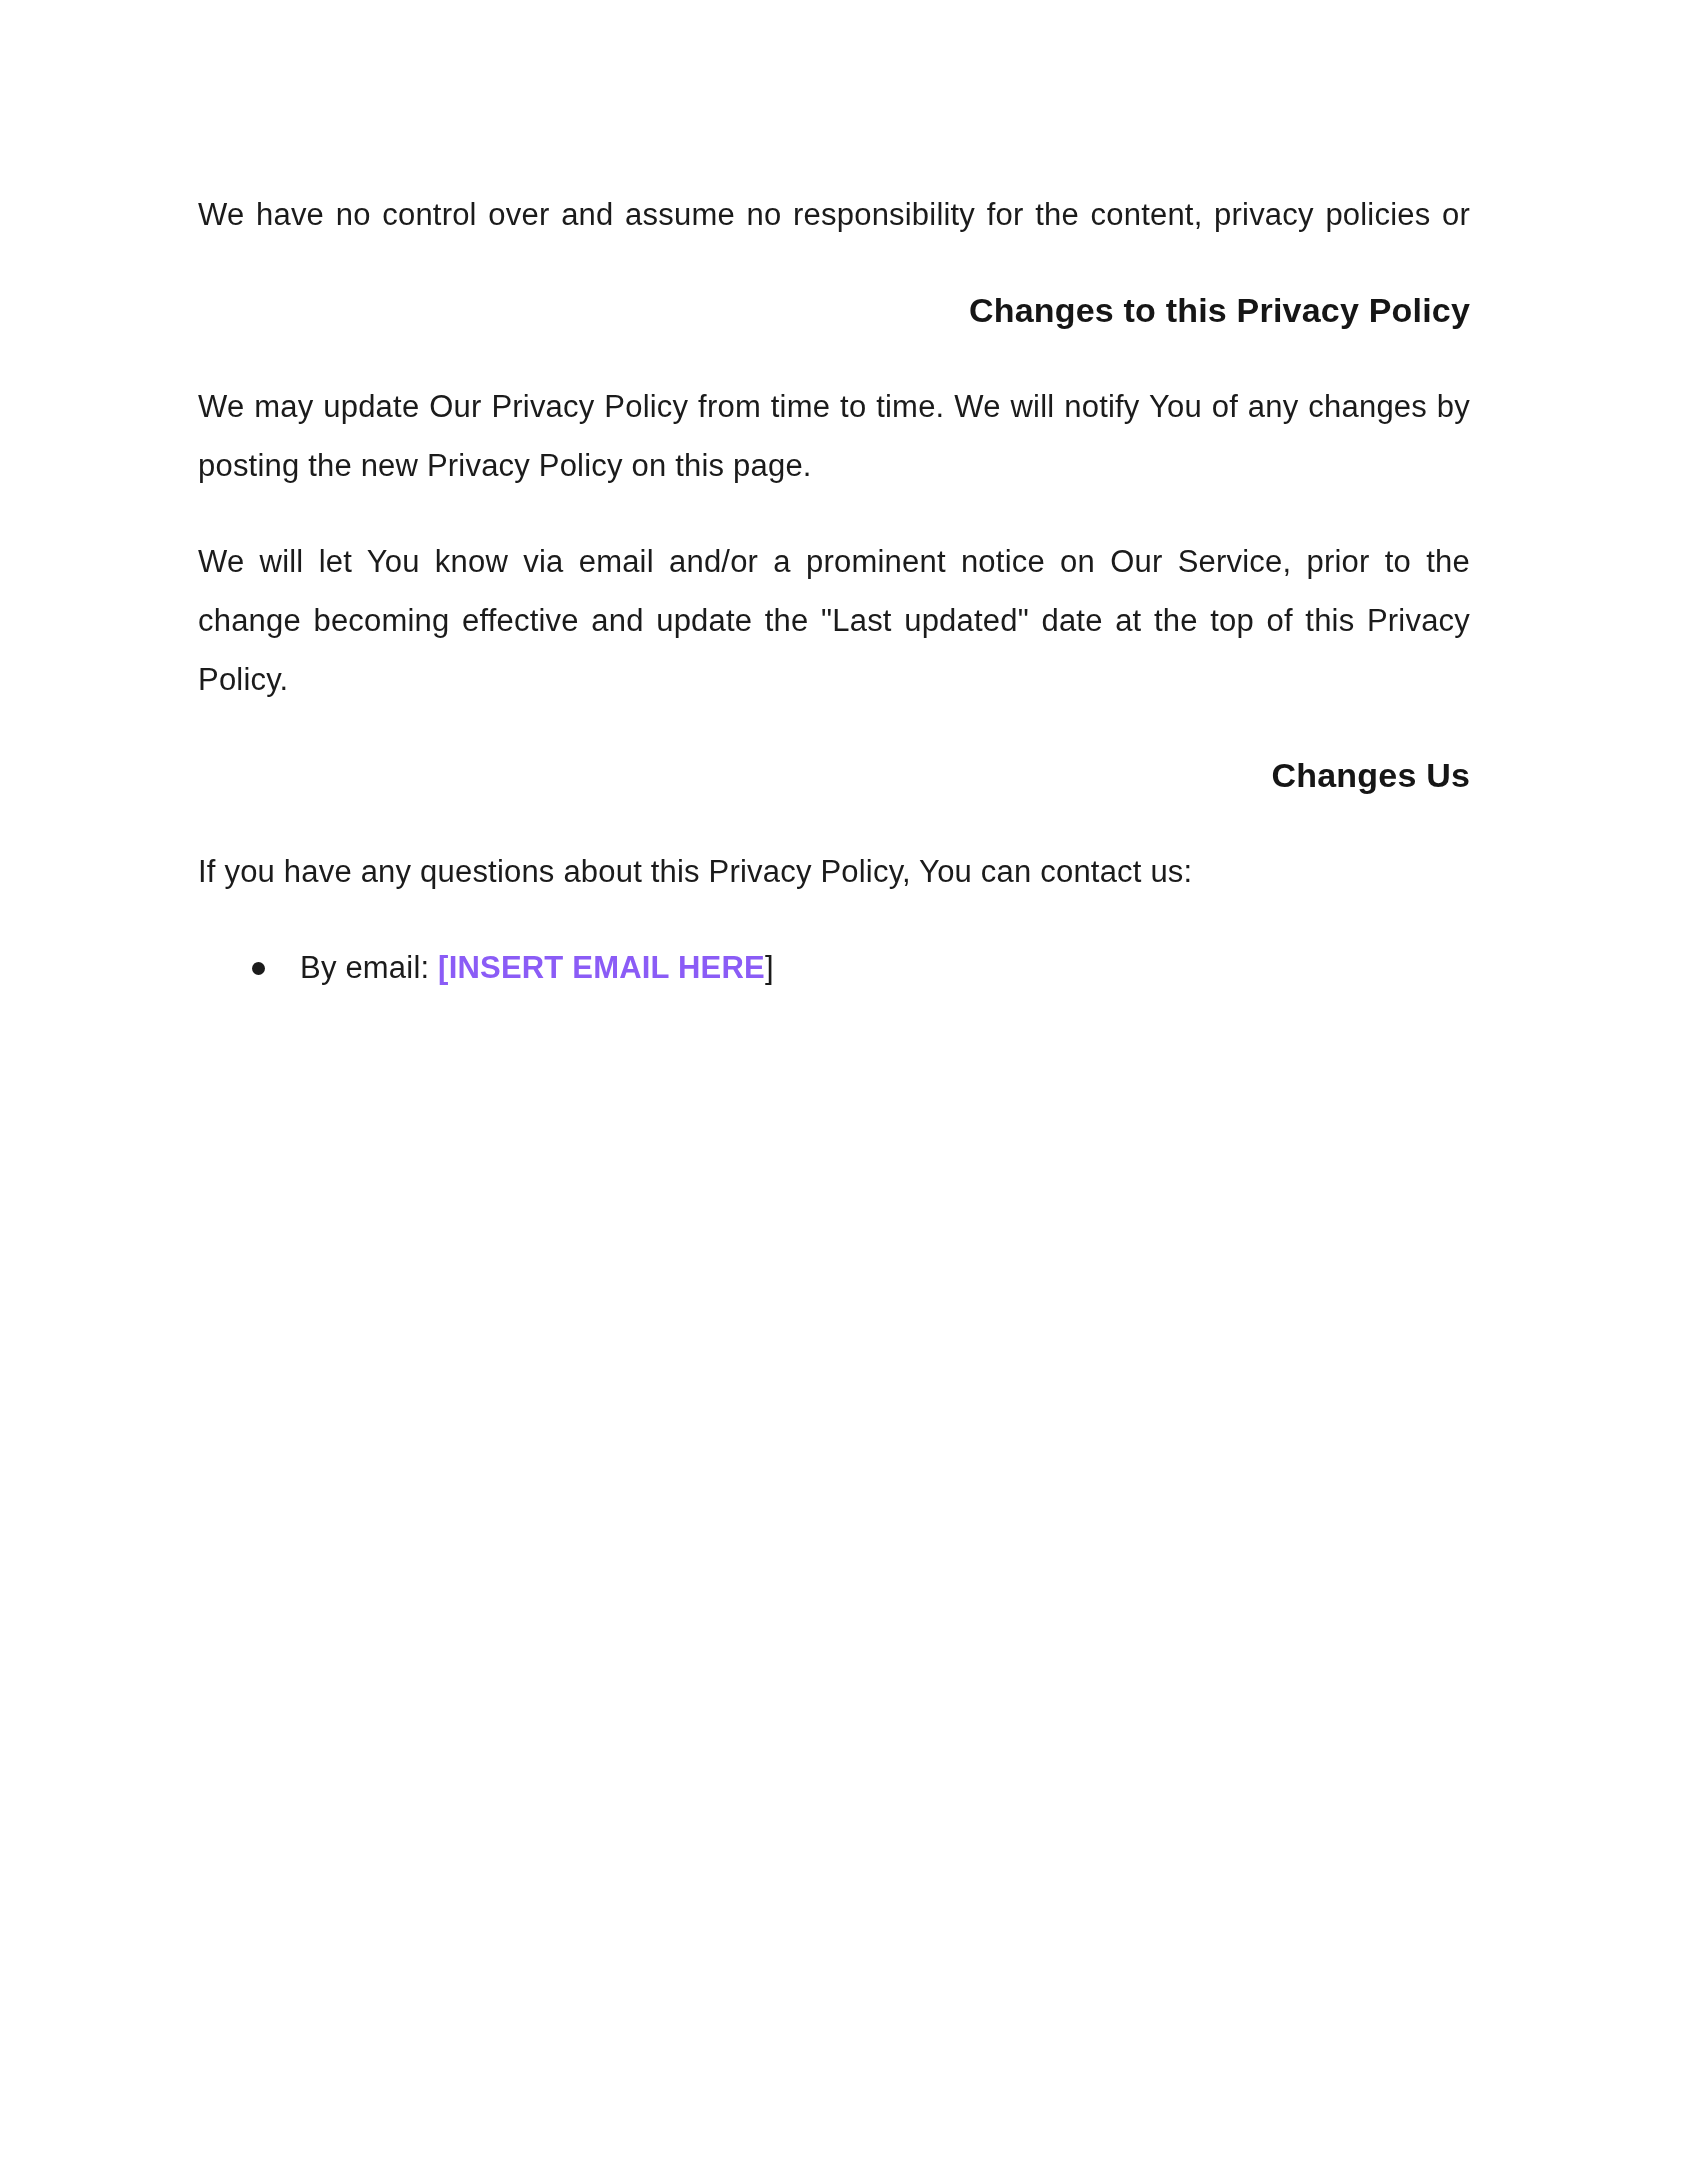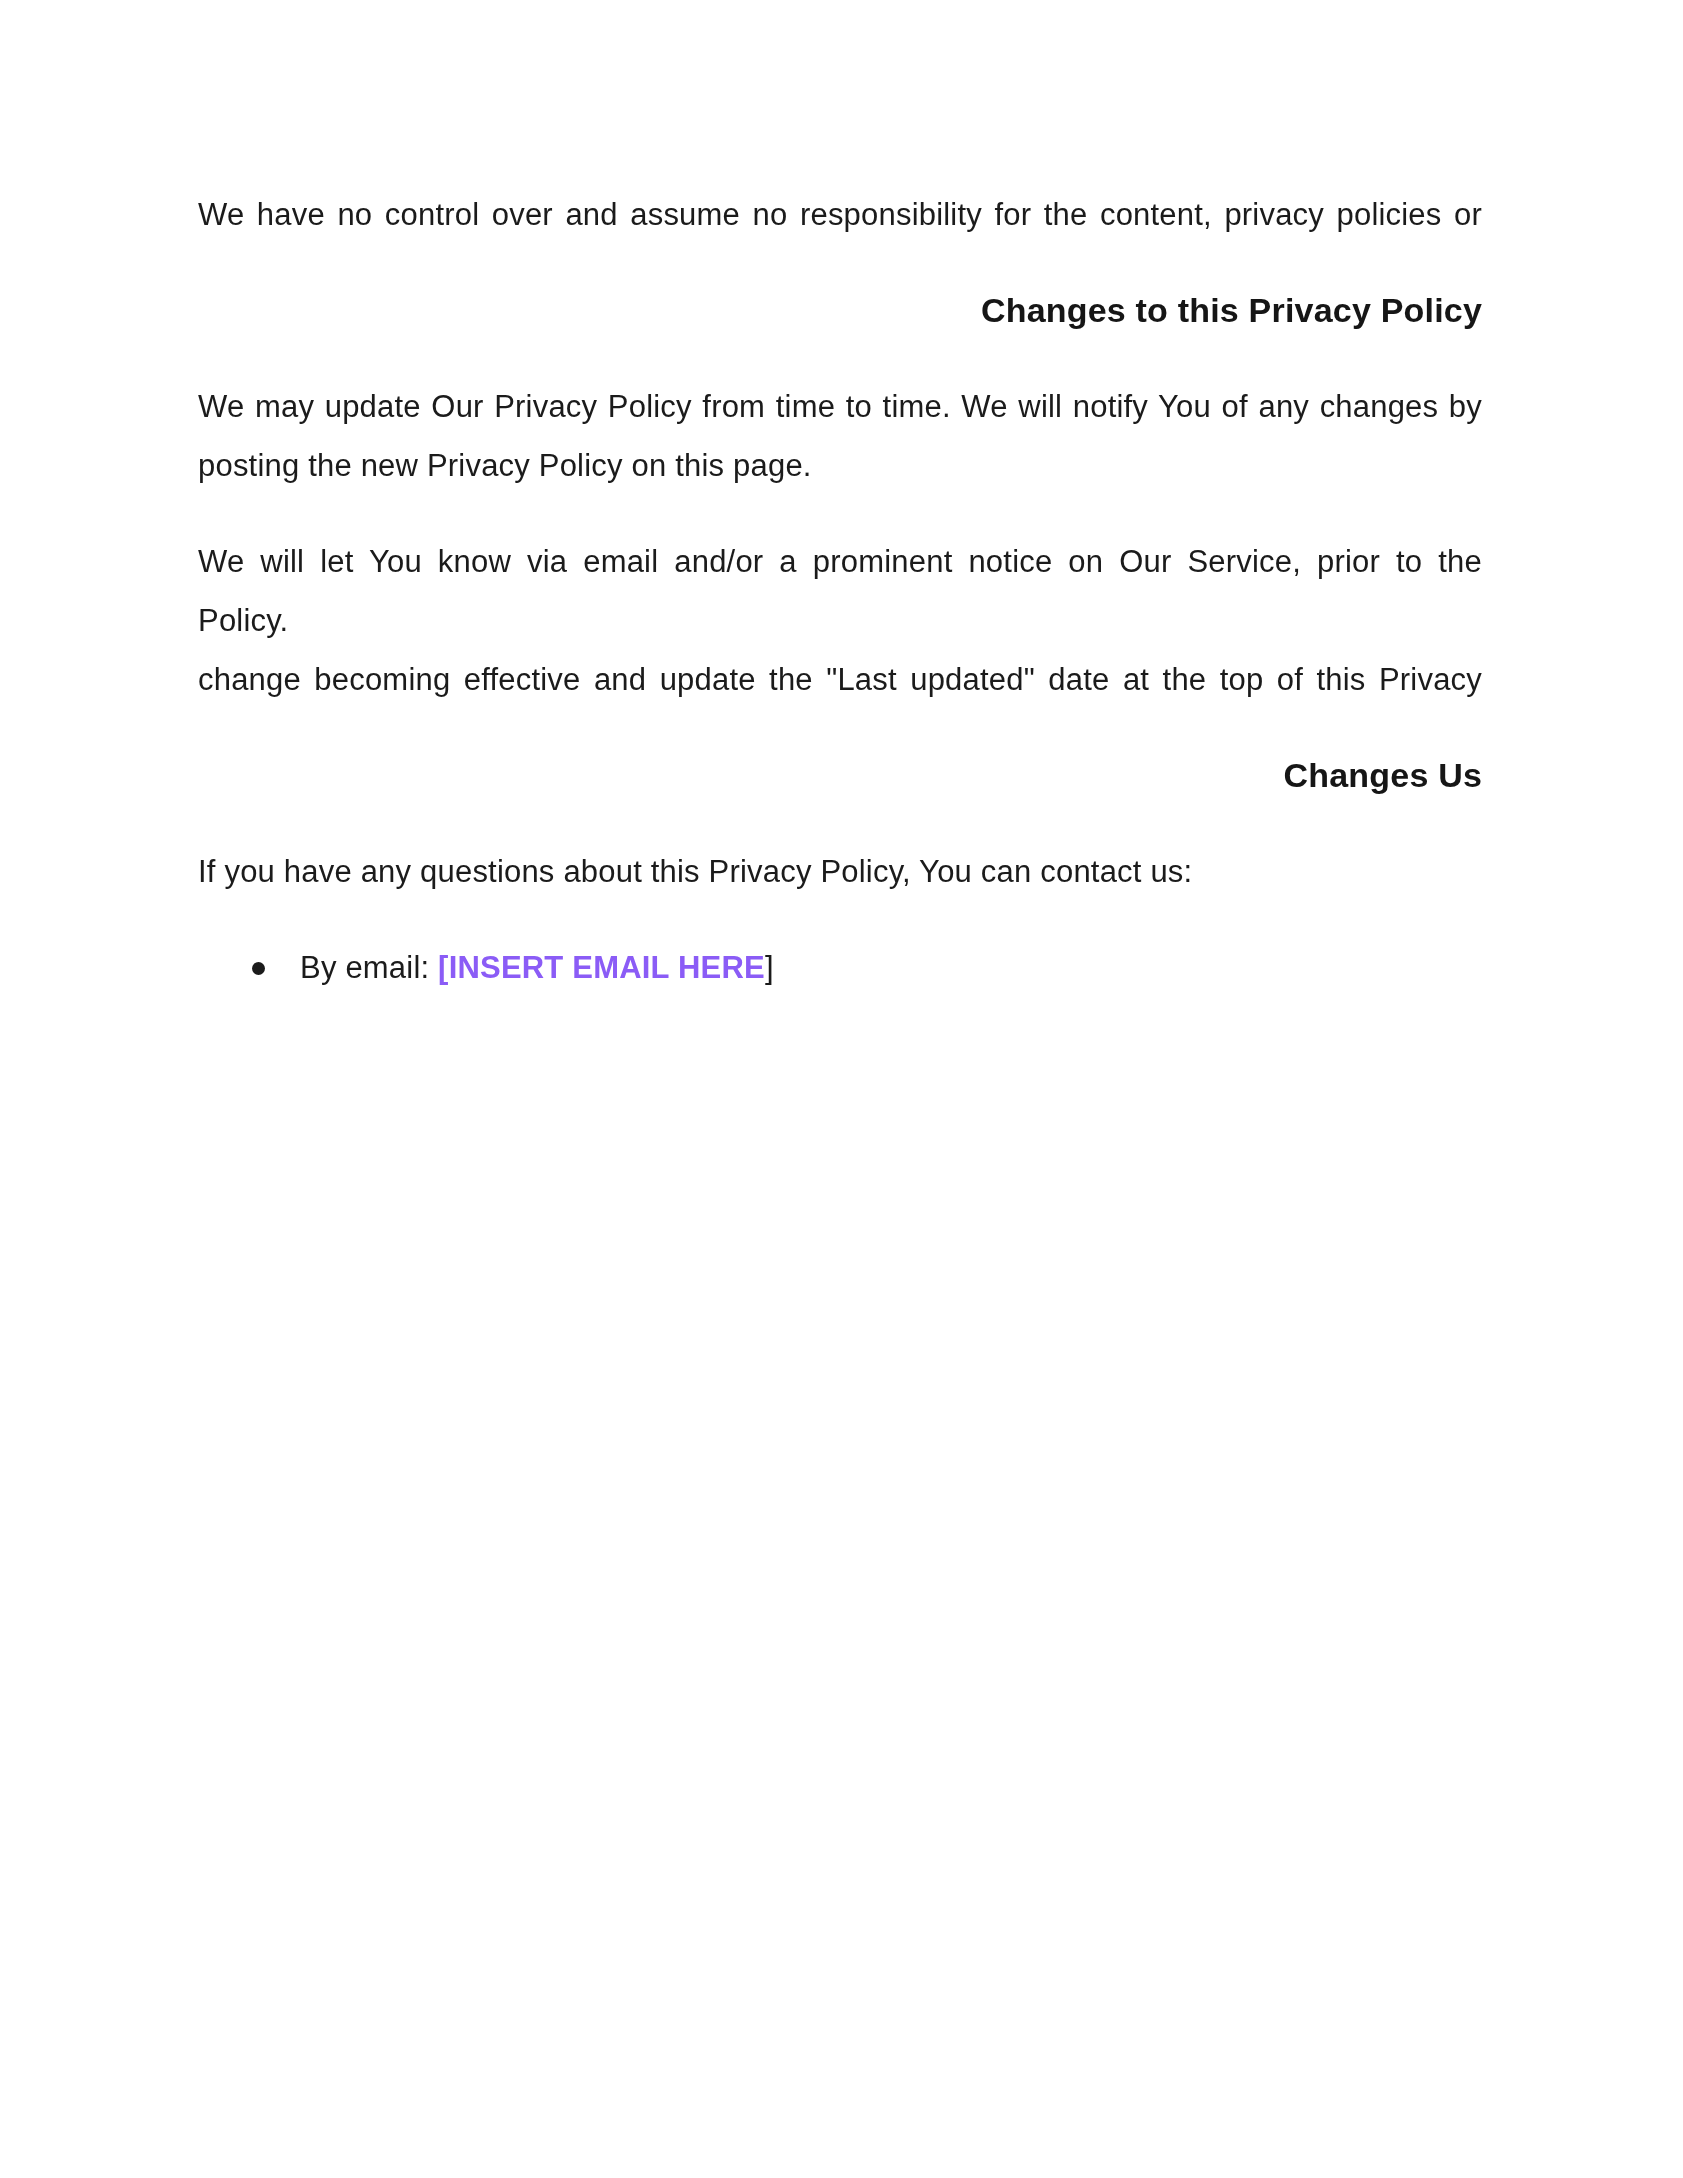--- a/index.html
+++ b/index.html
@@ -16,21 +16,21 @@
     font-family: "Liberation Sans", "DejaVu Sans", sans-serif;
     color: #1b1b1b;
   }
   .content {
     position: absolute;
     left: 198px;
     top: 185px;
     width: 1284px;
   }
   .block {
-    margin: 0 0 37px 0;
+    margin: 0 12px 37px 0;
     padding: 0;
   }
   .para {
     font-size: 31px;
     letter-spacing: 0.2px;
   }
   .ln {
     display: block;
     height: 59px;
     line-height: 59px;
@@ -90,22 +90,22 @@
 
     <h2 class="block heading">Changes to this Privacy Policy</h2>
 
     <div class="block para">
       <span class="ln">We may update Our Privacy Policy from time to time. We will notify You of any changes by</span>
       <span class="ln last">posting the new Privacy Policy on this page.</span>
     </div>
 
     <div class="block para">
       <span class="ln">We will let You know via email and/or a prominent notice on Our Service, prior to the</span>
+      <span class="ln">change becoming effective and update the "Last updated" date at the top of this Privacy</span>
       <span class="ln last">Policy.</span>
-      <span class="ln">change becoming effective and update the "Last updated" date at the top of this Privacy</span>
     </div>
 
 
     <h2 class="block heading">Changes Us</h2>
 
     <div class="block para">
       <span class="ln last">If you have any questions about this Privacy Policy, You can contact us:</span>
     </div>
 
     <ul class="bullets">

